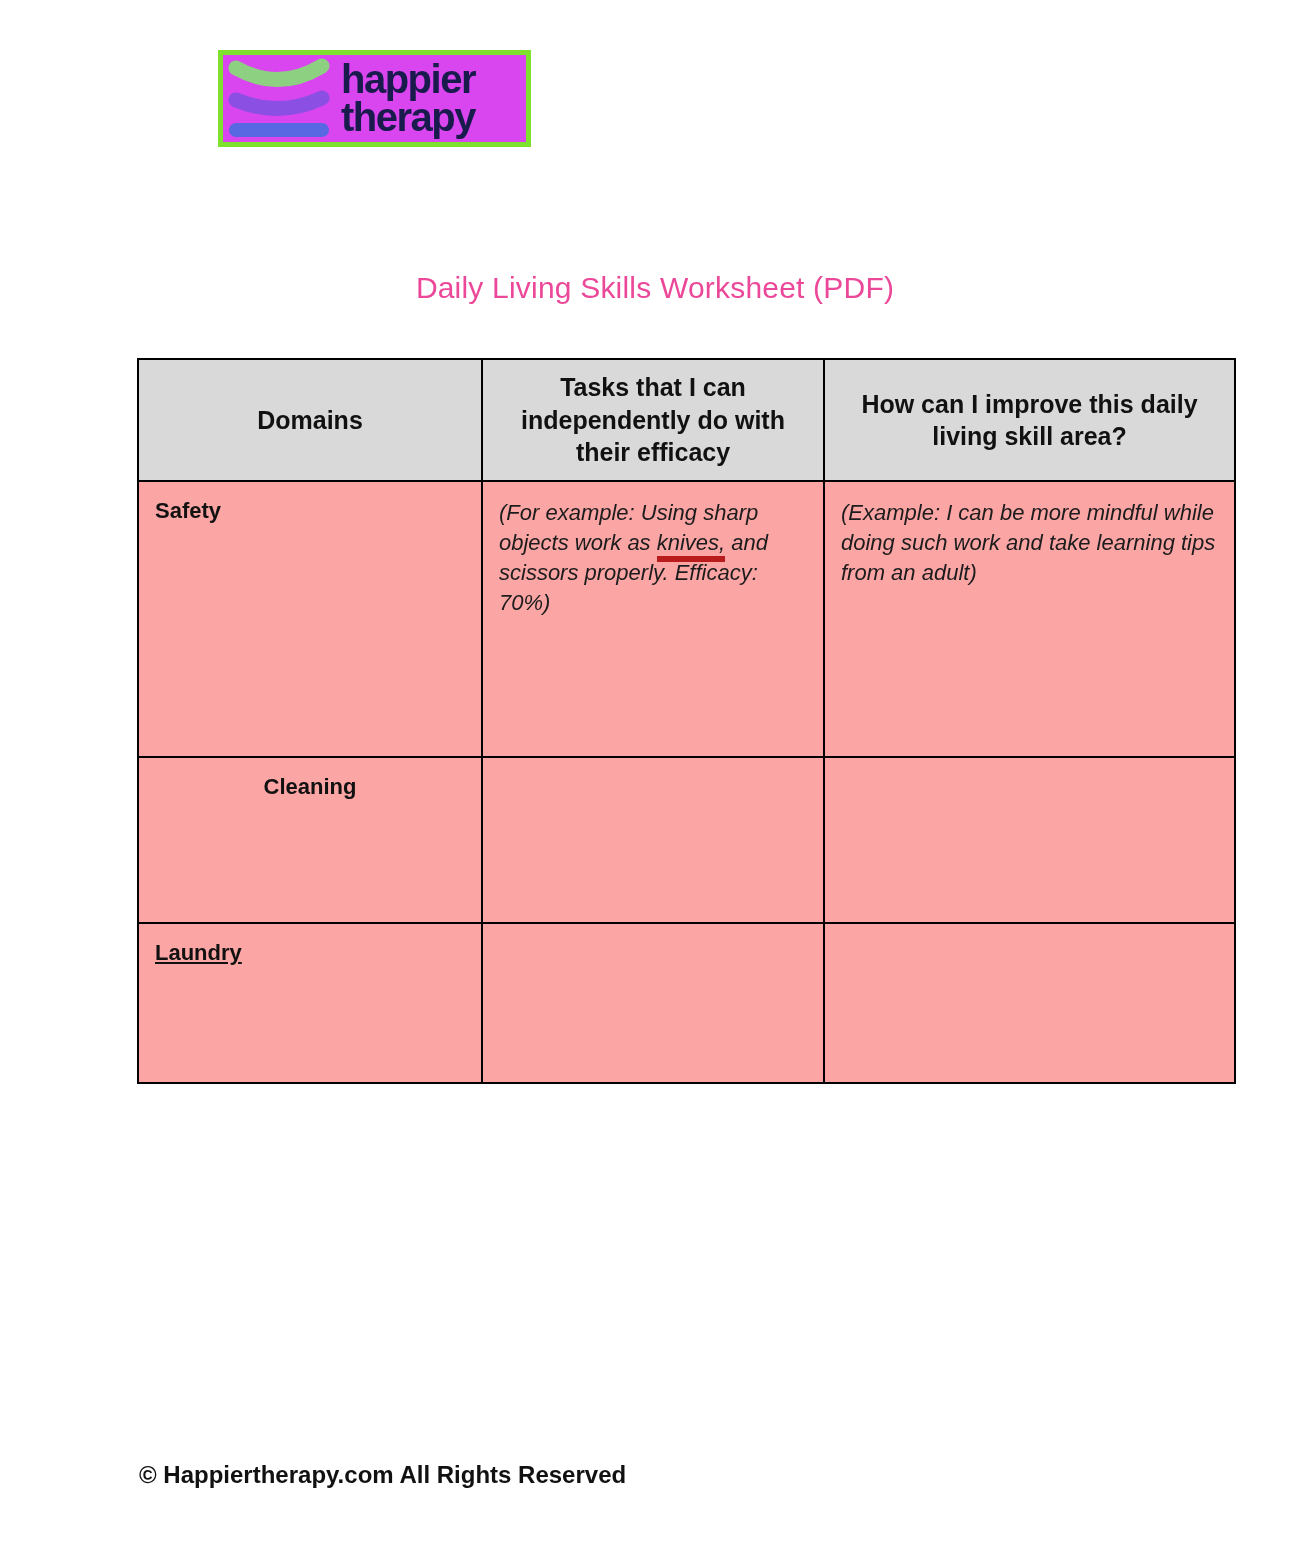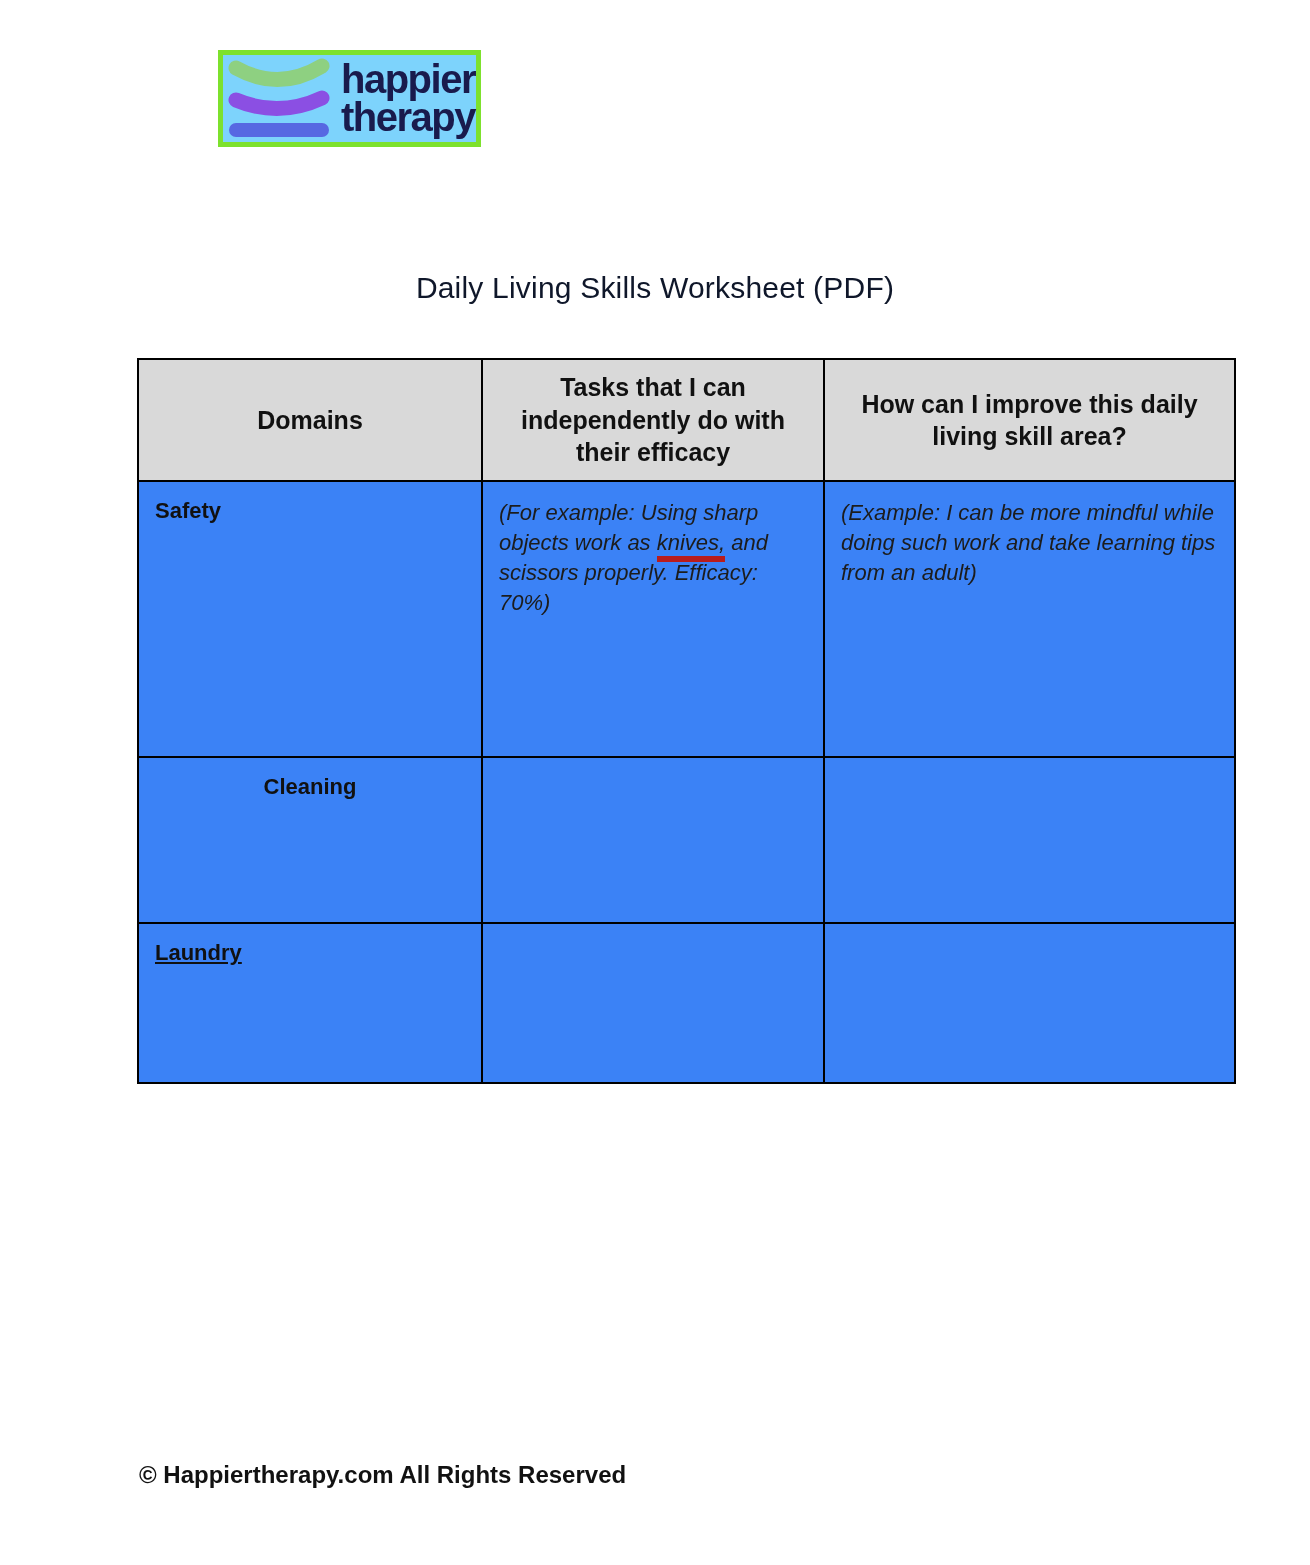--- a/index.html
+++ b/index.html
@@ -2,54 +2,54 @@
 <html><head>
 <meta charset="utf-8">
 <style>
   html,body{margin:0;padding:0;}
   body{
     width:1310px;height:1565px;background:#ffffff;position:relative;
     font-family:"Liberation Sans", sans-serif;color:#000;
   }
   
   .logo-box{
-    position:absolute;left:218px;top:50px;width:263px;height:97px;
-    border:5px solid #7de12d;box-sizing:border-box;background:#7dd3fc;
+    position:absolute;left:218px;top:50px;width:313px;height:97px;
+    border:5px solid #7de12d;box-sizing:border-box;background:#d946ef;
     display:flex;align-items:center;
   }
   .logo-icon{margin-left:4px;flex:0 0 auto;}
   .logo-text{
     margin-left:10px;font-weight:bold;color:#191b4d;
     font-size:40px;line-height:0.93;letter-spacing:-1.5px;
   }
   .wave{fill:none;stroke-linecap:round;}
   .wave-green{stroke:#8ed081;}
   .wave-purple{stroke:#8b4fe3;}
   .wave-blue{stroke:#5768e2;}
   
   .page-title{
     position:absolute;left:0;top:271px;width:100%;text-align:center;
-    font-size:30px;color:#0f172a;letter-spacing:0.2px;
+    font-size:30px;color:#ec4899;letter-spacing:0.2px;
   }
   
   table.worksheet{
     position:absolute;left:137px;top:358px;width:1097px;
     border-collapse:collapse;table-layout:fixed;
   }
   table.worksheet td,table.worksheet th{
     border:2px solid #000;box-sizing:border-box;
   }
   th.hdr{
     background:#d9d9d9;font-weight:bold;font-size:25px;line-height:1.3;
     text-align:center;vertical-align:middle;height:122px;padding:6px 24px;
     color:#111;
   }
   td.cell{
     vertical-align:top;text-align:left;padding:16px 16px;font-size:22px;
-    background:#3b82f6;
+    background:#fca5a5;
   }
   td.domain{font-weight:bold;color:#111;}
   .example{font-style:italic;line-height:1.36;color:#1c1c1c;}
   .hl-underline{border-bottom:6px solid #b91c1c;padding-bottom:1px;}
   tr.row-safety td{height:276px;}
   tr.row-mid td{height:166px;text-align:center;}
   tr.row-last td{height:160px;text-decoration:underline;}
   
   .footer{
     position:absolute;left:139px;top:1461px;font-size:24px;font-weight:bold;

